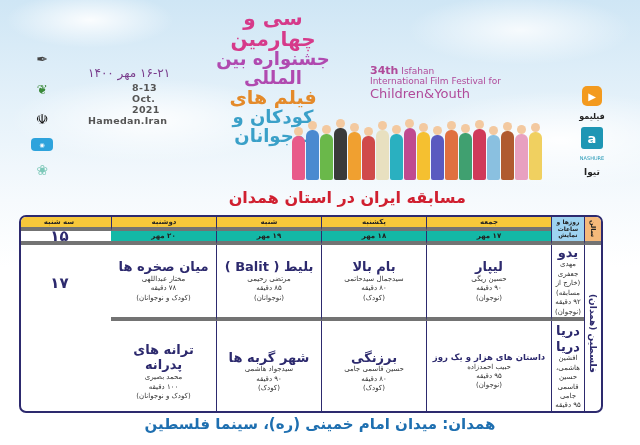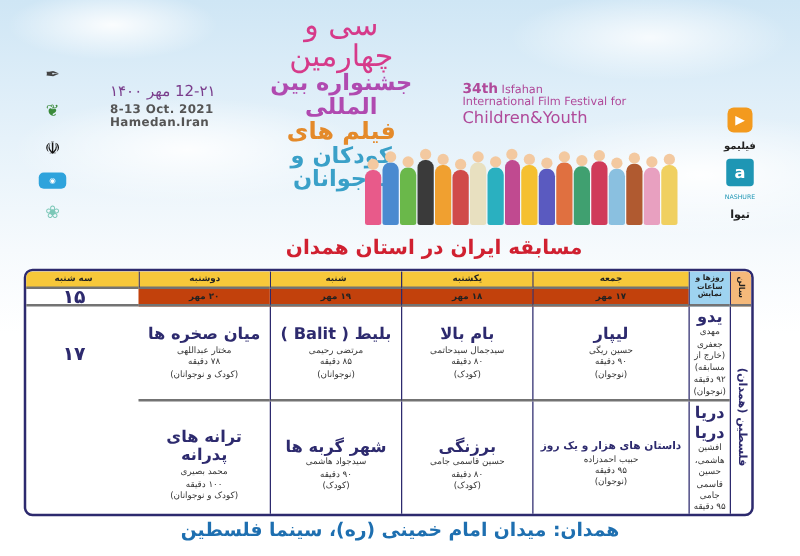--- a/index.html
+++ b/index.html
@@ -25,26 +25,26 @@
   .p3 { color: #111; font-size: 14px; }
   .p4 { background: #2ea3dc; color: #fff; border-radius: 4px; width: 22px; height: 13px; font-size: 6px; }
   .p5 { color: #7cc8b8; font-size: 14px; }
 
   
   .cityblock { position: absolute; left: 88px; top: 64px; width: 90px; text-align: left; }
   .city-row { display: flex; align-items: center; gap: 6px; }
   .city-fa { color: #7a3d8c; font-size: 15px; font-weight: bold; direction: rtl; }
   .festlogo { width: 30px; height: 22px; border: 2px solid #4a6fb0; border-radius: 3px; position: relative; display:flex; align-items:center; justify-content:center; color:#4a6fb0; font-size:12px; }
   .date-fa { color: #7a3d8c; font-size: 12px; direction: rtl; margin-top: 2px; }
-  .date-en { color: #555; font-size: 9.5px; font-weight: bold; margin-top: 2px; letter-spacing: 0.3px; }
+  .date-en { color: #555; font-size: 9.5px; font-weight: bold; margin-top: 2px; letter-spacing: 0.3px; margin-left: 44px; }
   .loc-en { color: #555; font-size: 9.5px; font-weight: bold; letter-spacing: 0.3px; }
 
   
   .festtitle { position: absolute; left: 208px; top: 8px; width: 130px; direction: rtl; text-align: center; line-height: 1.05; }
-  .ft1 { font-size: 24px; color: #d63a8a; font-weight: normal; }
+  .ft1 { font-size: 20px; color: #d63a8a; font-weight: bold; }
   .ft2 { font-size: 18px; color: #b04ab0; font-weight: bold; }
   .ft3 { font-size: 19px; color: #e48a2a; font-weight: bold; }
   .ft4 { font-size: 18px; color: #3aa0c8; font-weight: bold; }
   .festen { position: absolute; left: 370px; top: 65px; width: 150px; line-height: 1.1; }
   .fe1 { color: #b04a9a; font-size: 9px; }
   .fe1 b { font-size: 11px; }
   .fe2 { color: #b04a9a; font-size: 9px; }
   .fe3 { color: #b04a9a; font-size: 13px; }
 
   
@@ -59,24 +59,24 @@
   .nashure-icon { width: 22px; height: 22px; background: #1e96b4; border-radius: 3px; color: #fff; font-size: 13px; font-weight: bold; display: flex; align-items: center; justify-content: center; }
   .nash-label { font-size: 5px; color: #1e96b4; }
   .tiva { font-size: 9px; font-weight: bold; color: #222; direction: rtl; }
 
   
   .section-title { position: absolute; left: 226px; top: 188px; width: 240px; text-align: right; direction: rtl; color: #d02030; font-size: 16px; font-weight: bold; }
 
   
   .schedule { position: absolute; left: 19px; top: 215px; width: 584px; height: 198px; border: 2px solid #2d2a6e; border-radius: 7px; overflow: hidden; background: #fff; direction: rtl; }
   .grid { display: grid; grid-template-columns: 17px 33px 125px 105px 105px 105px 104px; grid-template-rows: 14px 14px 76px 1fr; width: 100%; height: 100%; }
-  .cell { border-left: 1px solid #2d2a6e; border-bottom: 2px solid #737373; display: flex; align-items: center; justify-content: center; text-align: center; }
+  .cell { border-left: 1px solid #2d2a6e; border-bottom: 4px solid #737373; display: flex; align-items: center; justify-content: center; text-align: center; }
   .grid > .cell.last-col { border-left: none; }
   .hdr-day { background: #f7c83a; font-size: 7px; font-weight: bold; color: #222; }
-  .hdr-date { background: #c2410c; font-size: 7px; font-weight: bold; color: #222; }
+  .hdr-date { background: #14b8a6; font-size: 7px; font-weight: bold; color: #222; }
   .hdr-hall { background: #f5b97a; grid-row: 1 / span 2; font-size: 6.5px; font-weight: bold; writing-mode: vertical-rl; color: #222; }
   .hdr-show { background: #9ed3f0; grid-row: 1 / span 2; font-size: 6px; font-weight: bold; line-height: 1.1; padding: 1px; color: #222; }
   .hall-name { grid-row: 3 / span 2; writing-mode: vertical-rl; font-size: 9px; color: #2d2a6e; font-weight: bold; }
   .showtime { font-size: 15px; font-weight: bold; color: #2d2a6e; }
   .film { flex-direction: column; padding: 2px; }
   .row4 { border-bottom: none; }
   .f-title { font-size: 13px; font-weight: bold; color: #2d2a6e; line-height: 1.2; }
   .f-title.small { font-size: 8.5px; }
   .f-line { font-size: 7px; color: #333; line-height: 1.35; }
 
@@ -89,21 +89,21 @@
 
 <div class="partners">
   <div class="partner p1">✒</div>
   <div class="partner p2">❦</div>
   <div class="partner p3">☫</div>
   <div class="partner p4">◉</div>
   <div class="partner p5">❀</div>
 </div>
 
 <div class="cityblock">
-  <div class="date-fa">12-۲۱ مهر ۱۴۰۰</div>
+  <div class="date-fa">۱۶-۲۱ مهر ۱۴۰۰</div>
   <div class="date-en">8-13 Oct. 2021</div>
   <div class="loc-en">Hamedan.Iran</div>
 </div>
 
 <div class="festtitle">
   <div class="ft1">سی و چهارمین</div>
   <div class="ft2">جشنواره بین المللی</div>
   <div class="ft3">فیلم های</div>
   <div class="ft4">کودکان و نوجوانان</div>
 </div>

